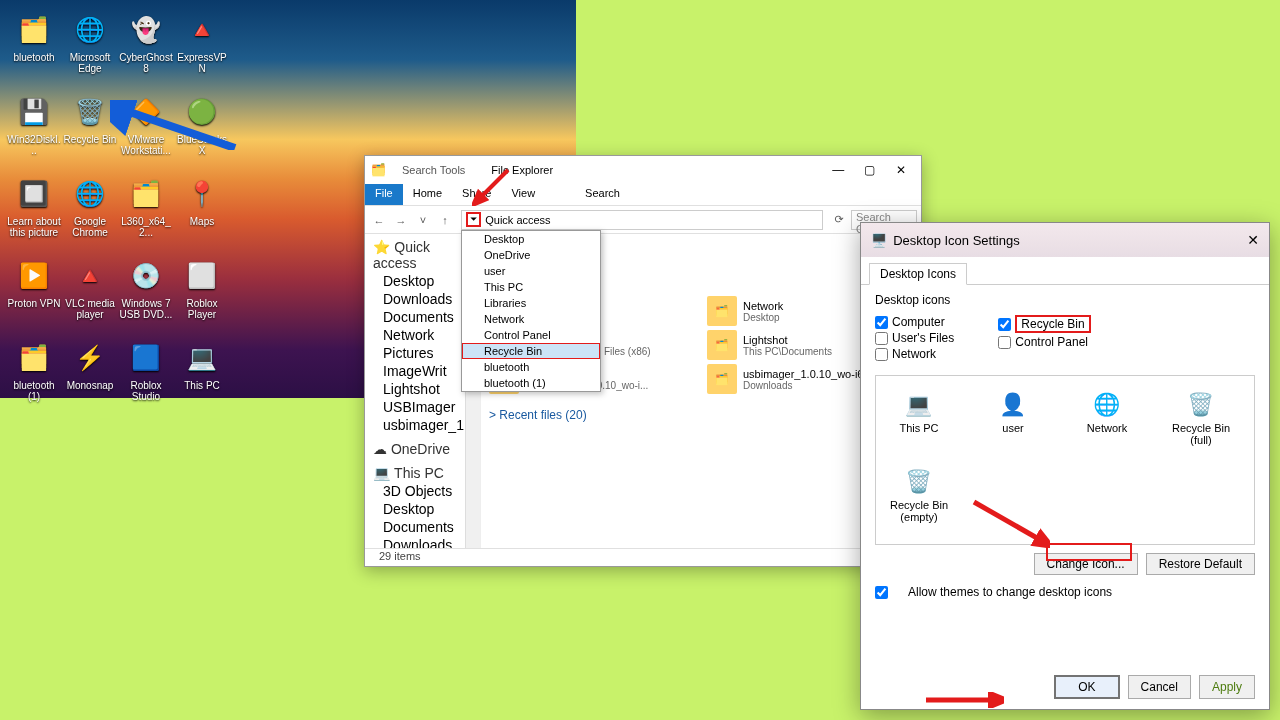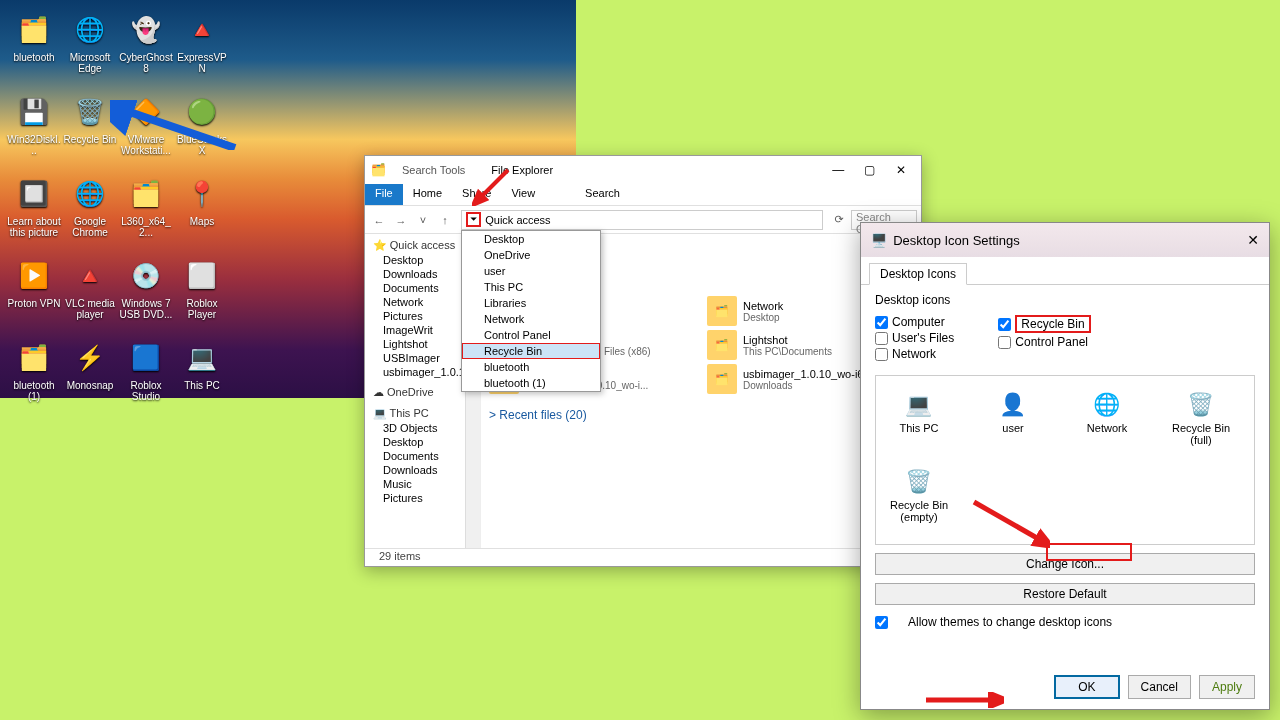--- a/index.html
+++ b/index.html
@@ -26,21 +26,21 @@
 .ex-ribbon .rtab { padding:3px 10px; cursor:pointer; }
 .ex-ribbon .rtab.file { background:#1979ca; color:#fff; }
 .ex-nav { height:28px; border-bottom:1px solid #e0e0e0; display:flex; align-items:center; padding:0 4px; gap:2px; font-size:11px; }
 .ex-nav .nav-btn { width:20px; text-align:center; color:#555; cursor:pointer; }
 .ex-addr { flex:1; border:1px solid #ccc; height:20px; display:flex; align-items:center; padding:0 4px; margin:0 4px; position:relative; }
 .ex-addr-drop { position:absolute; top:19px; left:-1px; width:140px; background:#fff; border:1px solid #999; box-shadow:2px 2px 6px rgba(0,0,0,.25); z-index:5; }
 .ex-addr-drop .ditem { padding:2px 6px 2px 22px; font-size:11px; cursor:pointer; position:relative; }
 .ex-addr-drop .ditem.hl { background:#cce4f7; border:1px solid #e31b1b; padding:1px 5px 1px 21px; }
 .ex-search { width:66px; border:1px solid #ccc; height:20px; padding:0 4px; color:#888; }
 .ex-body { display:flex; height: calc(100% - 28px - 22px - 28px - 18px); }
-.ex-side { width:116px; border-right:1px solid #eee; overflow:hidden; font-size:11px; padding:4px 0; position:relative; }
+.ex-side { width:116px; border-right:1px solid #eee; overflow:hidden; font-size:14px; padding:4px 0; position:relative; }
 .ex-side::after{content:""; position:absolute; right:0; top:0; bottom:0; width:14px; background:#f0f0f0; border-left:1px solid #ddd;}
 .ex-side .sitem { padding:1px 4px 1px 18px; cursor:pointer; white-space:nowrap; overflow:hidden; text-overflow:clip; }
 .ex-side .sgroup { padding:1px 4px 1px 8px; color:#333; }
 .ex-main { flex:1; padding:6px 8px; font-size:11px; overflow:hidden; }
 .sec-title { color:#1a5aa0; font-size:12px; margin:4px 0 6px; cursor:pointer; }
 .fgrid { display:grid; grid-template-columns: 1fr 1fr; gap:4px 12px; }
 .fitem { display:flex; align-items:center; gap:6px; cursor:pointer; }
 .ficon { width:30px; height:30px; background:#ffd36b; border-radius:2px; display:inline-flex; align-items:center; justify-content:center;}
 .ftext .fname { font-size:11px; color:#000; }
 .ftext .fsub { font-size:10px; color:#666; }
@@ -55,25 +55,25 @@
 .dlg-tab { height:24px; border-bottom:1px solid #ccc; display:flex; align-items:flex-end; padding:0 8px; margin-top:4px;}
 .dlg-tab span { border:1px solid #ccc; border-bottom:1px solid #fff; padding:3px 10px; font-size:12px; background:#fff; position:relative; top:1px;}
 .dlg-body { padding:10px 14px; font-size:12px; }
 .dlg-gtitle { position:relative; top:-2px; font-size:12px; }
 .chk-cols { display:flex; gap:44px; margin-top:4px;}
 .chk-col label { display:flex; align-items:center; gap:4px; font-size:12px; margin:2px 0; cursor:pointer;}
 .chk-col input { width:13px; height:13px; }
 .icon-grid { border:1px solid #ccc; margin-top:12px; padding:12px 8px; display:flex; flex-wrap:wrap; gap:10px 24px; min-height:170px;}
 .ig-item { display:flex; flex-direction:column; align-items:center; width:70px; font-size:11px; text-align:center; cursor:pointer;}
 .ig-ico { width:34px; height:34px; border-radius:4px; display:flex; align-items:center; justify-content:center; font-size:22px;}
-.dlg-btnrow{ display:flex; justify-content:flex-start; gap:8px; margin-top:8px;flex-direction:column;}
+.dlg-btnrow{ display:flex; justify-content:flex-end; gap:8px; margin-top:8px;}
 .dlg-btn { border:1px solid #aaa; background:#f0f0f0; padding:3px 12px; font-size:12px; cursor:pointer;}
 .allow-row { margin-top:10px; display:flex; align-items:center; gap:20px; font-size:12px;}
 .dlg-footer { position:absolute; bottom:10px; right:14px; display:flex; gap:8px;}
-.dlg-footer .dlg-btn.ok{ border:2px solid #0369a1; background:#e8f0fb; padding:3px 22px;}
+.dlg-footer .dlg-btn.ok{ border:2px solid #737373; background:#e8f0fb; padding:3px 22px;}
 .dlg-footer .dlg-btn.apply{ color:#4d7c0f; }
 </style>
 </head>
 <body>
 
 <div class="desktop">
   <div class="icons" id="desktop-icons">
       <div class="dicon">
         <div class="dicon-img">🗂️</div>
         <span>bluetooth</span>

